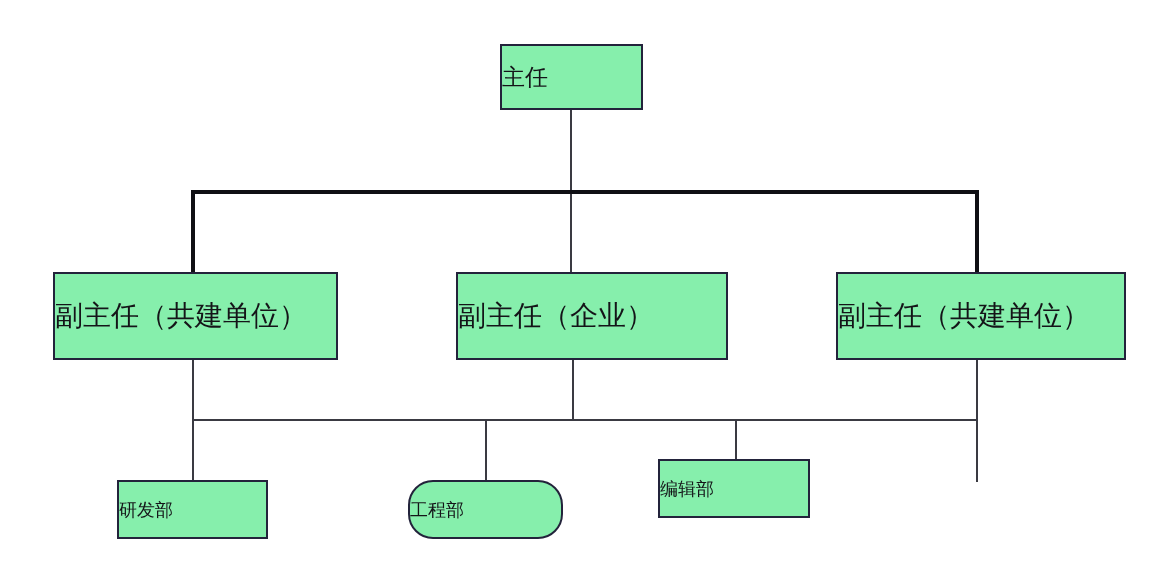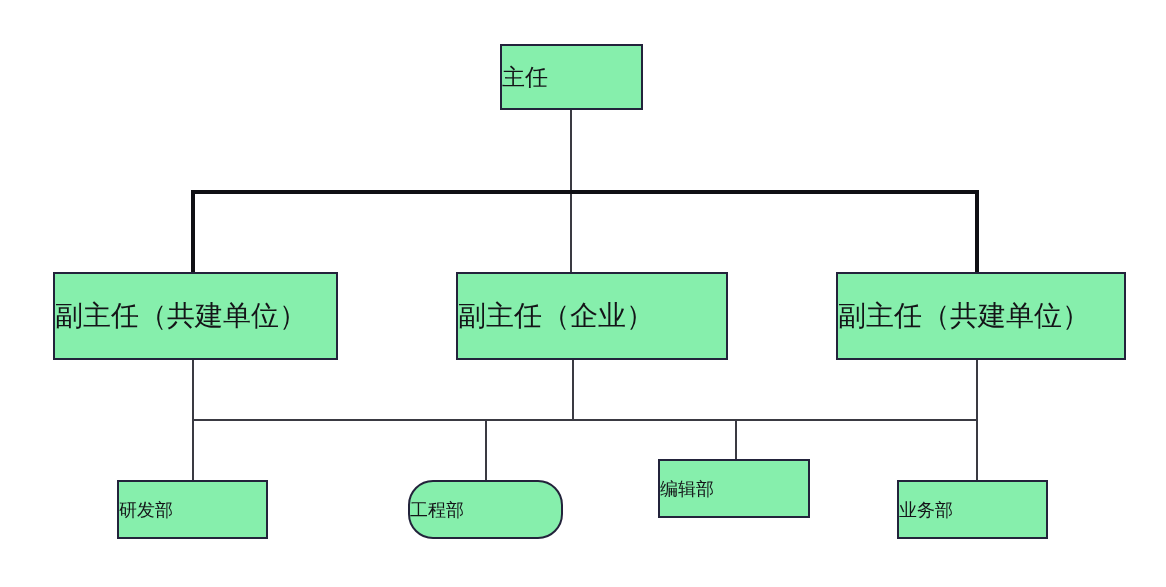--- a/index.html
+++ b/index.html
@@ -83,17 +83,14 @@
   </div>
 
   <div class="node node-bottom" style="left:408px; top:480px; width:155px; height:59px;border-radius:25px;">
     <span>工程部</span>
   </div>
 
   <div class="node node-bottom" style="left:658px; top:459px; width:152px; height:59px;">
     <span>编辑部</span>
   </div>
 
-  <div class="node node-bottom" style="left:897px; top:480px; width:151px; height:59px;">
-    <span>业务部</span>
-  </div>
 
 </div>
 
 </body></html>

